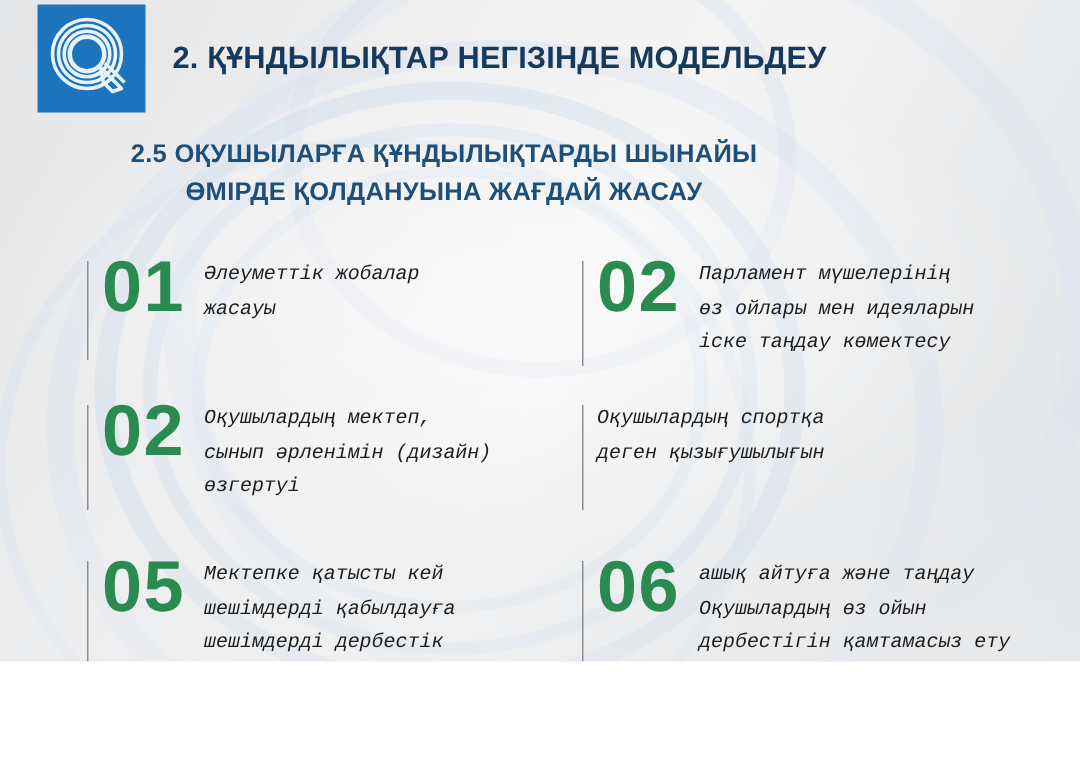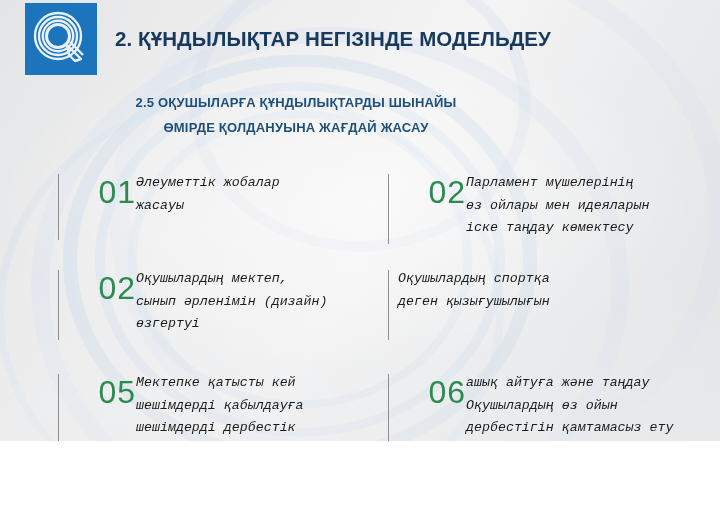--- a/index.html
+++ b/index.html
@@ -67,21 +67,21 @@
     white-space: nowrap;
   }
 
   
   .subtitle {
     position: absolute;
     left: 18px;
     top: 90px;
     width: 556px;
     text-align: center;
-    font-size: 13px;
+    font-size: 17px;
     font-weight: bold;
     line-height: 25px;
     color: #1d4f79;
     letter-spacing: 0.2px;
   }
 
   
   .items {
     position: absolute;
     left: 0;
@@ -96,28 +96,27 @@
   }
   .divider {
     flex: 0 0 auto;
     width: 1px;
     background: #8d8e90;
     margin-top: 6px;
     margin-right: 9px;
   }
   .num {
     flex: 0 0 auto;
-    font-size: 32px;
+    font-size: 48px;
     line-height: 44px;
-    font-weight: 400;
+    font-weight: 700;
     color: #2a8a4f;
     letter-spacing: 1px;
     margin-top: 2px;
     width: 68px;
-    text-align: right;
   }
   .txt {
     flex: 1 1 auto;
     font-style: italic;
     font-size: 13.3px;
     line-height: 22.5px;
     color: #1c1c1c;
     padding-top: 4px;
     font-family: Liberation Mono, monospace;
   }

